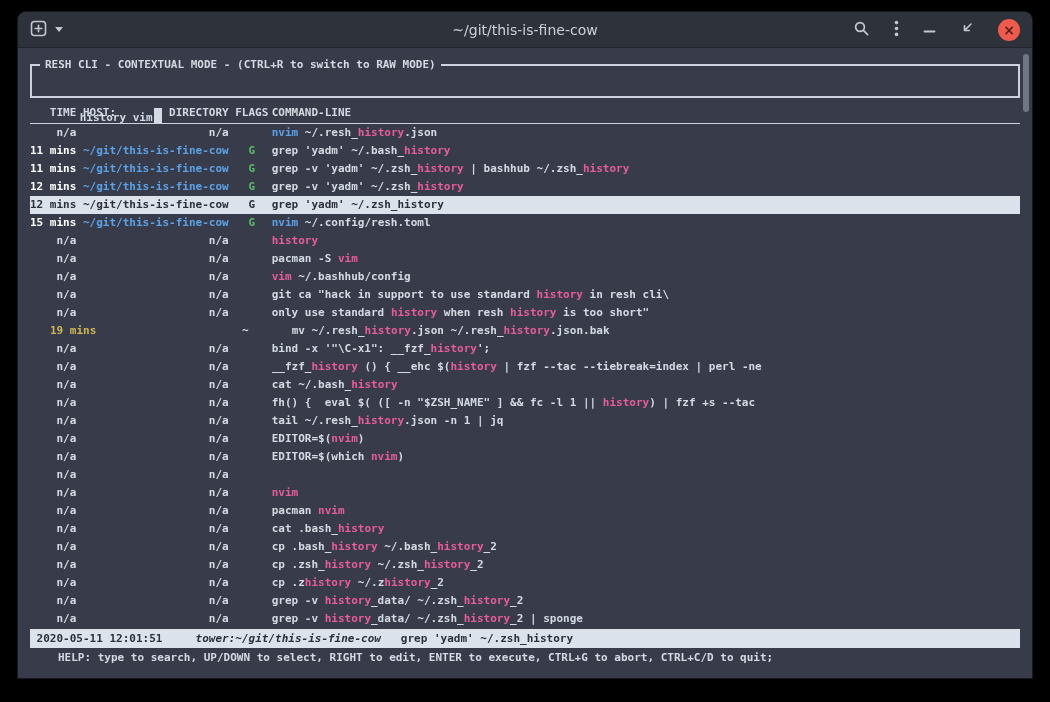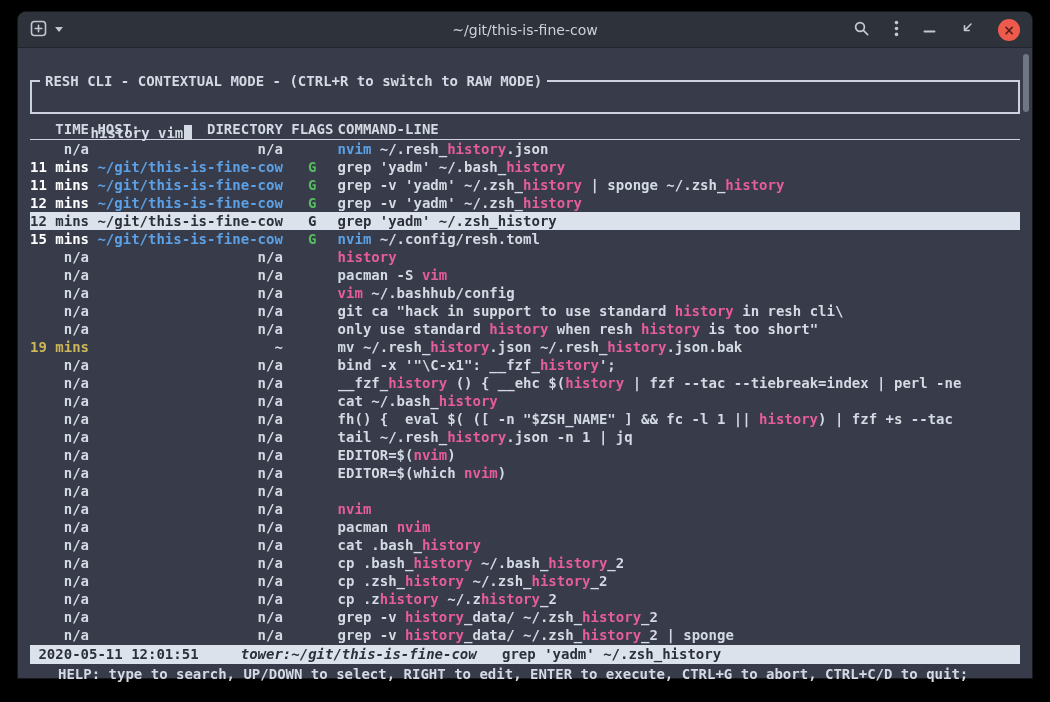--- a/index.html
+++ b/index.html
@@ -33,22 +33,22 @@
     font:bold 14px "DejaVu Sans", sans-serif;
     display:flex; align-items:center; justify-content:center;
     border:none; padding:0;
   }
   .scroll-thumb {
     position:absolute; right:3px; top:42px; width:6px; height:58px;
     background:rgba(205,213,227,.38); border-radius:3px;
   }
   
   .content {
-    position:relative; padding:24px 12px 0;
-    font-family:"DejaVu Sans Mono", monospace; font-size:14px; font-weight:bold;
+    position:relative; padding:8px 12px 0;
+    font-family:"DejaVu Sans Mono", monospace; font-size:11px; font-weight:bold;
     color:var(--c-fg,#d3dae3);
   }
   .resh-box {
     border:2px solid #ccd3df; position:relative;
     margin:8px 0 0; padding:6px 8px; height:18px; line-height:18px;
     white-space:pre;
   }
   .resh-box-title {
     position:absolute; top:-10px; left:8px;
     background:var(--c-bg,#383c4a); padding:0 5px; white-space:pre;
@@ -58,21 +58,21 @@
     background:#d3dae3; margin-left:1px; vertical-align:-2px;
   }
   .trow { display:flex; height:18px; line-height:18px; white-space:pre; }
   .header { border-bottom:1px solid #ccd3df; height:19px; margin-top:6px; }
   .c-time { width:7ch;  text-align:right; flex:none; }
   .c-dir  { width:22ch; margin-left:1ch; text-align:right; flex:none; overflow:hidden; }
   .hdr-dir{ display:flex; justify-content:space-between; text-align:left; }
   .c-flag { width:5ch; margin-left:1ch; flex:none;text-align:center; }
   .c-cmd  { margin-left:.5ch; flex:1; min-width:0; overflow:hidden; }
   .t    { color:#ffffff; }
-  .y    { color:var(--c-yellow,#ccb656); }
+  .y    { color:var(--c-yellow,#ccb656);margin-left:20px; }
   .d    { color:var(--c-blue,#5ca1e6); }
   .flag { color:var(--c-green,#57bb61); }
   .seg-m{ color:var(--c-match,#e65c9c); }
   .seg-b{ color:var(--c-blue,#5ca1e6); }
   .selected { background:var(--c-selbg,#dce2ec); }
   .selected .c-time, .selected .c-dir, .selected .c-flag,
   .selected .c-cmd, .selected .c-cmd span { color:var(--c-selfg,#2c303a) !important; }
   .status-bar {
     display:flex; background:var(--c-selbg,#dce2ec); color:var(--c-selfg,#2c303a);
     height:19px; line-height:19px; white-space:pre; margin-top:1px; padding-left:1ch;
@@ -149,21 +149,21 @@
     <div class="trow header">
       <span class="c-time">TIME</span>
       <span class="c-dir hdr-dir"><span>HOST:</span><span>DIRECTORY</span></span>
       <span class="c-flag">FLAGS</span>
       <span class="c-cmd">COMMAND-LINE</span>
     </div>
 
     <div>
         <div class="trow"><span class="c-time ">n/a</span><span class="c-dir ">n/a</span><span class="c-flag flag"></span><span class="c-cmd"><span class="seg-b">nvim</span><span> ~/.resh_</span><span class="seg-m">history</span><span>.json</span></span></div>
         <div class="trow"><span class="c-time t">11 mins</span><span class="c-dir d">~/git/this-is-fine-cow</span><span class="c-flag flag">G</span><span class="c-cmd"><span>grep 'yadm' ~/.bash_</span><span class="seg-m">history</span></span></div>
-        <div class="trow"><span class="c-time t">11 mins</span><span class="c-dir d">~/git/this-is-fine-cow</span><span class="c-flag flag">G</span><span class="c-cmd"><span>grep -v 'yadm' ~/.zsh_</span><span class="seg-m">history</span><span> | sponge ~/.zsh_</span><span class="seg-m">history</span></span></div>
+        <div class="trow"><span class="c-time t">11 mins</span><span class="c-dir d">~/git/this-is-fine-cow</span><span class="c-flag flag">G</span><span class="c-cmd"><span>grep -v 'yadm' ~/.zsh_</span><span class="seg-m">history</span><span> | bashhub ~/.zsh_</span><span class="seg-m">history</span></span></div>
         <div class="trow"><span class="c-time t">12 mins</span><span class="c-dir d">~/git/this-is-fine-cow</span><span class="c-flag flag">G</span><span class="c-cmd"><span>grep -v 'yadm' ~/.zsh_</span><span class="seg-m">history</span></span></div>
         <div class="trow selected"><span class="c-time t">12 mins</span><span class="c-dir d">~/git/this-is-fine-cow</span><span class="c-flag flag">G</span><span class="c-cmd"><span>grep 'yadm' ~/.zsh_history</span></span></div>
         <div class="trow"><span class="c-time t">15 mins</span><span class="c-dir d">~/git/this-is-fine-cow</span><span class="c-flag flag">G</span><span class="c-cmd"><span class="seg-b">nvim</span><span> ~/.config/resh.toml</span></span></div>
         <div class="trow"><span class="c-time ">n/a</span><span class="c-dir ">n/a</span><span class="c-flag flag"></span><span class="c-cmd"><span class="seg-m">history</span></span></div>
         <div class="trow"><span class="c-time ">n/a</span><span class="c-dir ">n/a</span><span class="c-flag flag"></span><span class="c-cmd"><span>pacman -S </span><span class="seg-m">vim</span></span></div>
         <div class="trow"><span class="c-time ">n/a</span><span class="c-dir ">n/a</span><span class="c-flag flag"></span><span class="c-cmd"><span class="seg-m">vim</span><span> ~/.bashhub/config</span></span></div>
         <div class="trow"><span class="c-time ">n/a</span><span class="c-dir ">n/a</span><span class="c-flag flag"></span><span class="c-cmd"><span>git ca "hack in support to use standard </span><span class="seg-m">history</span><span> in resh cli\</span></span></div>
         <div class="trow"><span class="c-time ">n/a</span><span class="c-dir ">n/a</span><span class="c-flag flag"></span><span class="c-cmd"><span>only use standard </span><span class="seg-m">history</span><span> when resh </span><span class="seg-m">history</span><span> is too short"</span></span></div>
         <div class="trow"><span class="c-time y">19 mins</span><span class="c-dir ">~</span><span class="c-flag flag"></span><span class="c-cmd"><span>mv ~/.resh_</span><span class="seg-m">history</span><span>.json ~/.resh_</span><span class="seg-m">history</span><span>.json.bak</span></span></div>
         <div class="trow"><span class="c-time ">n/a</span><span class="c-dir ">n/a</span><span class="c-flag flag"></span><span class="c-cmd"><span>bind -x '"\C-x1": __fzf_</span><span class="seg-m">history</span><span>';</span></span></div>

